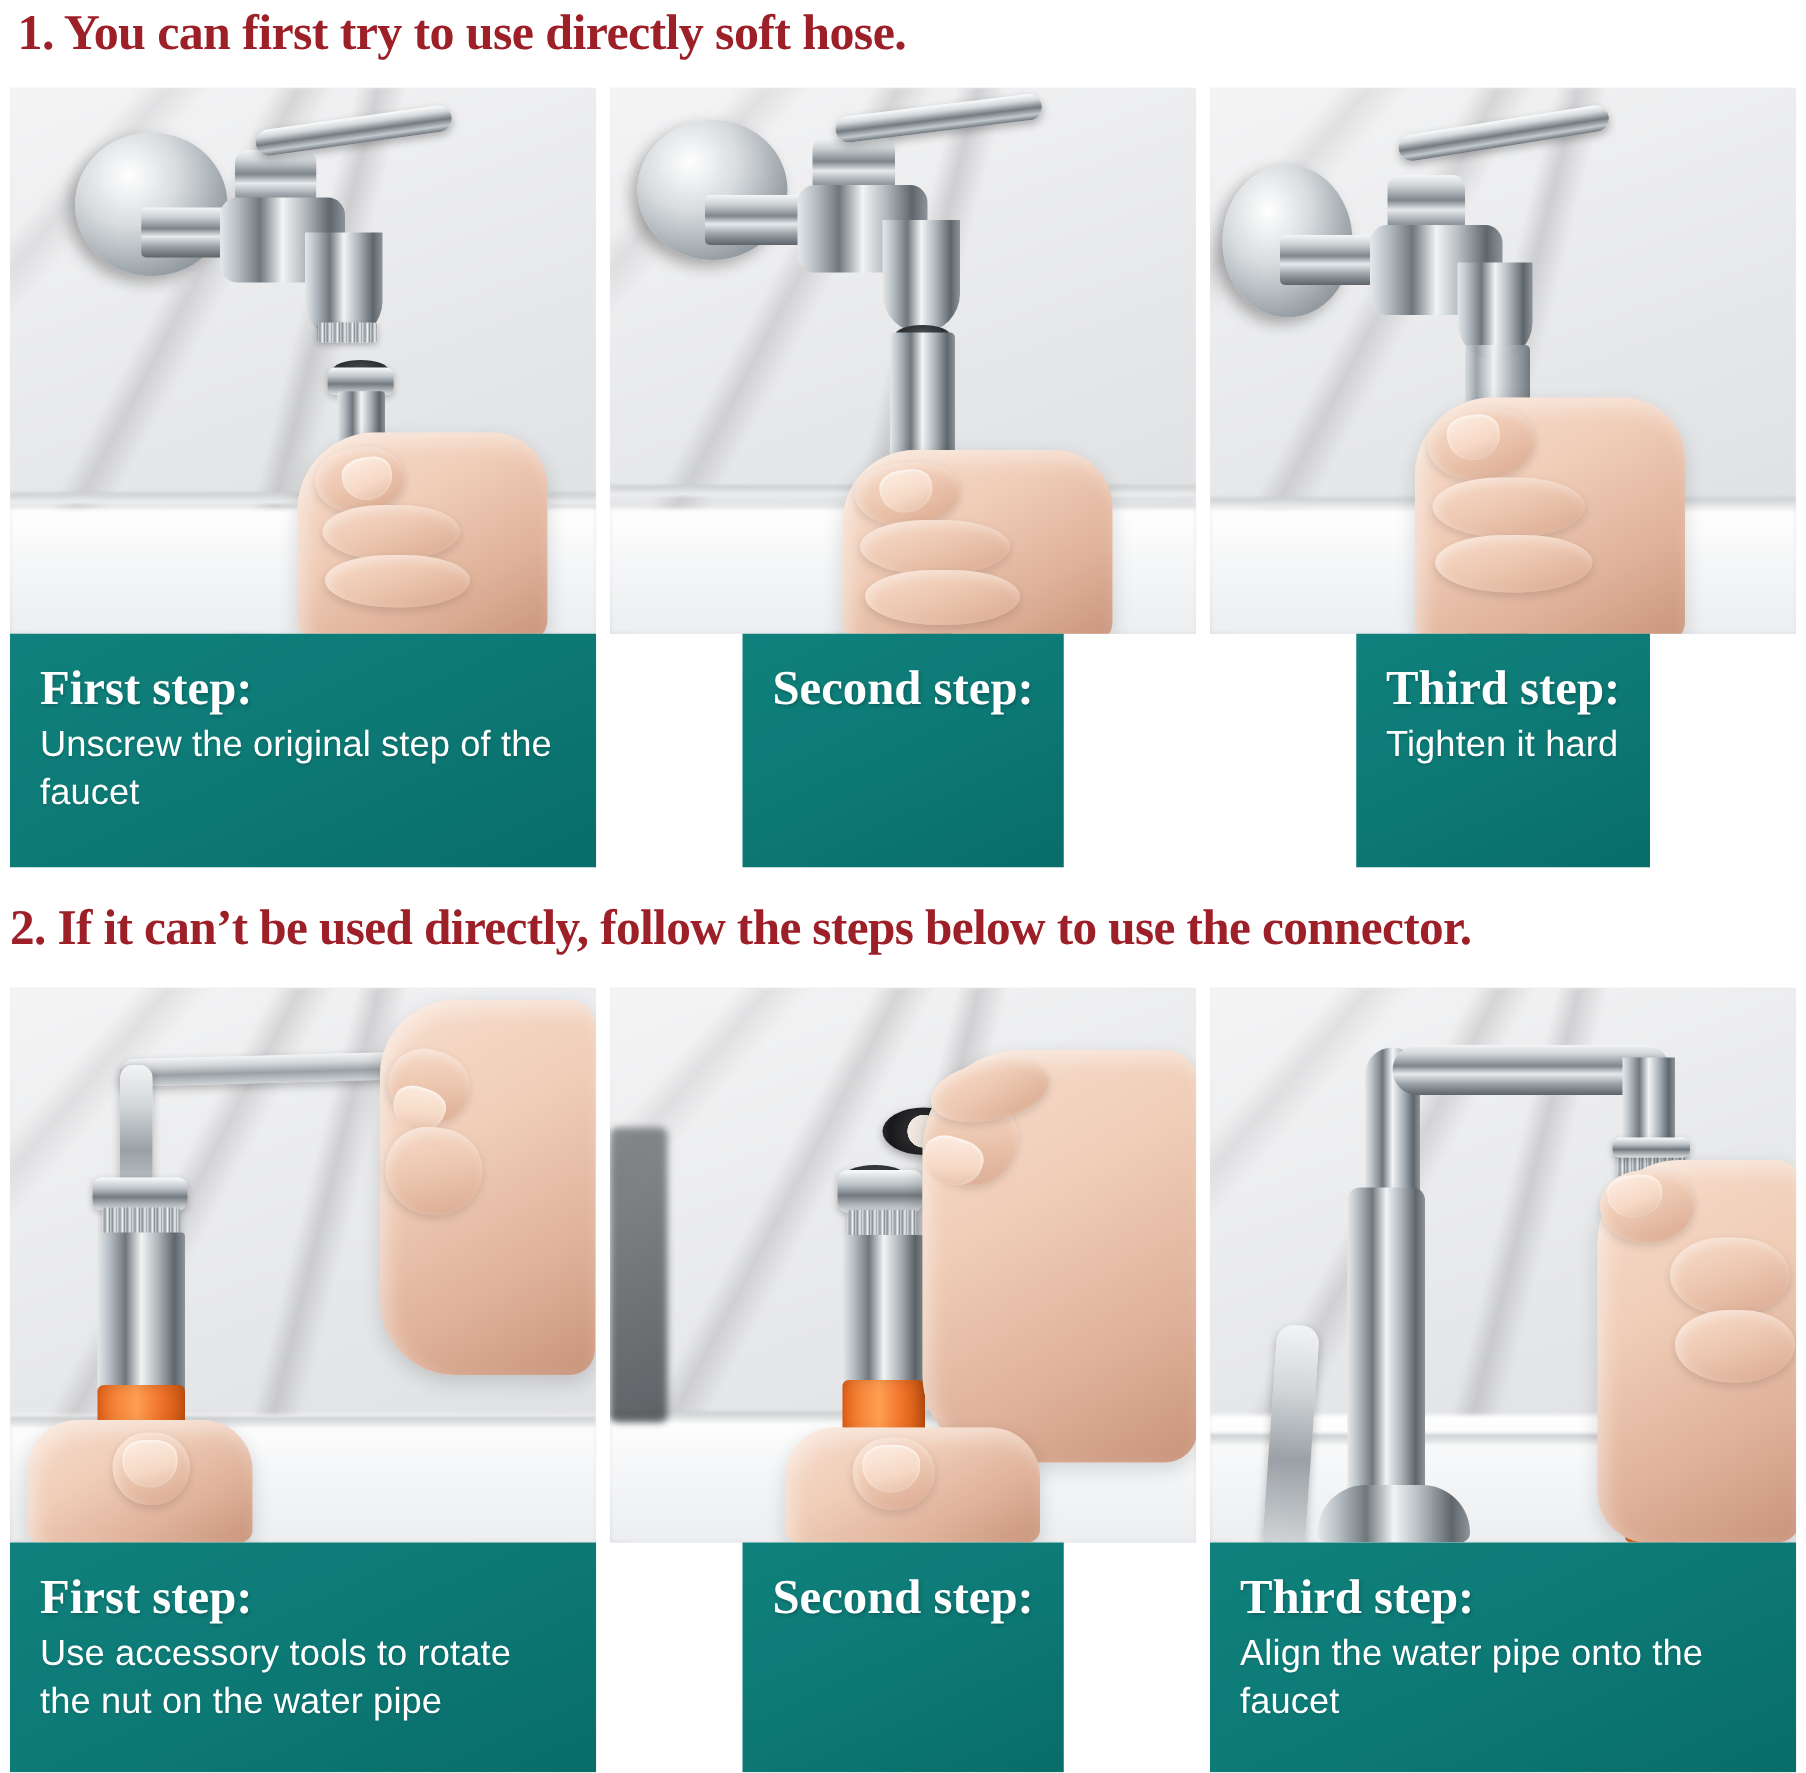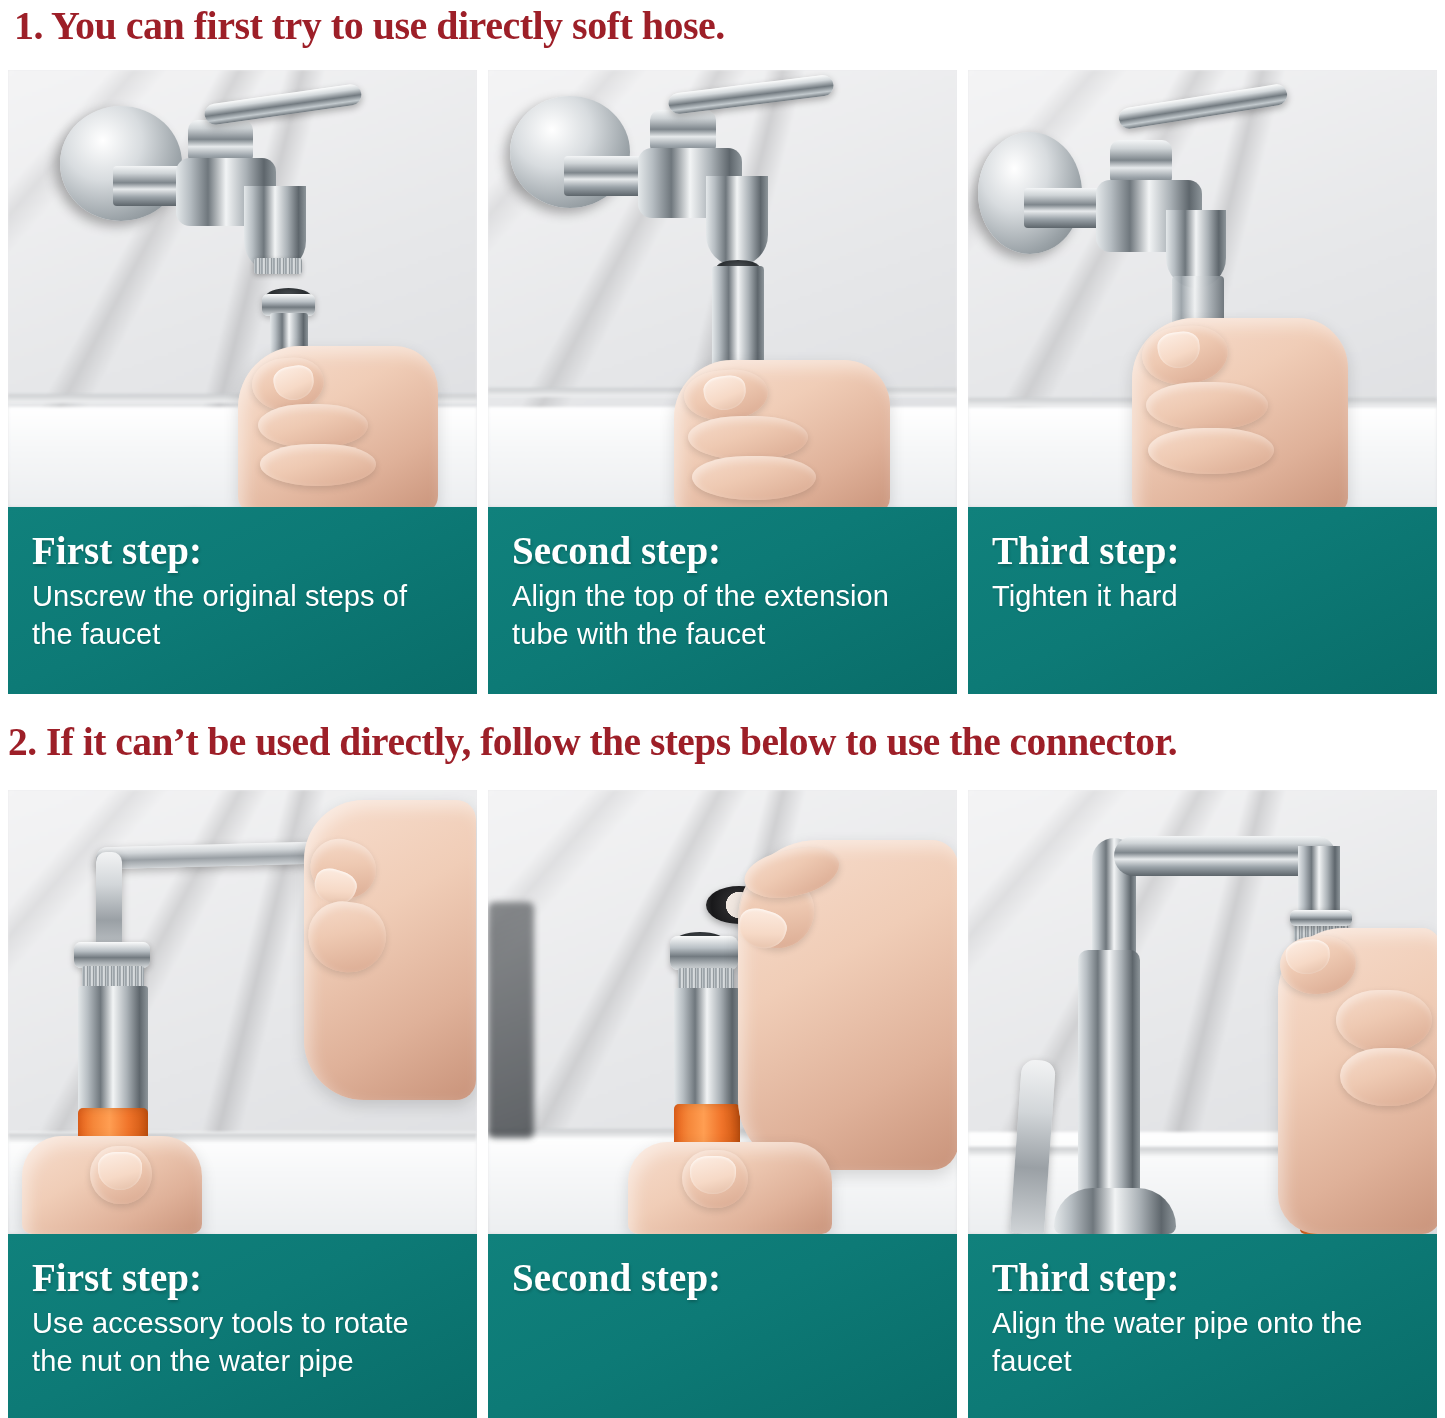--- a/index.html
+++ b/index.html
@@ -28,20 +28,21 @@
   
   .row{position:absolute;left:8px;width:1429px;display:flex;gap:11px;}
   #row-1{top:70px;height:624px;}
   #row-2{top:790px;height:628px;}
   .panel{
     position:relative;
     width:469px;
     display:flex;flex-direction:column;
     background:#ffffff;
     overflow:hidden;
+    align-items:center;
   }
 
   
   .photo{
     position:relative;
     width:100%;
     overflow:hidden;
     background:#e9eaec;
   }
   #row-1 .photo{height:437px;}
@@ -205,21 +206,21 @@
         <div class="chrome-v" style="position:absolute;left:262px;top:243px;width:38px;height:56px;border-radius:3px;"></div>
 
         <div class="hand" style="left:230px;top:276px;width:200px;height:168px;border-radius:62px 44px 18px 18px;"></div>
         <div class="finger" style="left:244px;top:288px;width:72px;height:52px;transform:rotate(-6deg);"></div>
         <div class="nail" style="left:266px;top:296px;width:40px;height:34px;transform:rotate(-10deg);"></div>
         <div class="finger" style="left:250px;top:334px;width:110px;height:44px;"></div>
         <div class="finger" style="left:252px;top:374px;width:116px;height:42px;"></div>
       </div>
       <div class="caption">
         <p class="step-title">First step:</p>
-        <p class="step-body">Unscrew the original steps of the faucet</p>
+        <p class="step-body">Unscrew the original step of the faucet</p>
       </div>
     </div>
 
     <div class="panel">
       <div class="photo">
         <div class="wall"></div>
         <div class="counter"></div>
         <div class="counter-edge" style="bottom:110px;"></div>
 
         <div class="wall-plate" style="left:22px;top:26px;width:120px;height:112px;"></div>
@@ -235,21 +236,20 @@
         <div class="hose" style="left:228px;top:300px;width:46px;height:140px;border-radius:6px;"></div>
 
         <div class="hand" style="left:186px;top:290px;width:216px;height:154px;border-radius:58px 46px 16px 16px;"></div>
         <div class="finger" style="left:196px;top:300px;width:84px;height:50px;transform:rotate(-4deg);"></div>
         <div class="nail" style="left:216px;top:306px;width:42px;height:34px;transform:rotate(-8deg);"></div>
         <div class="finger" style="left:200px;top:346px;width:120px;height:44px;"></div>
         <div class="finger" style="left:204px;top:386px;width:124px;height:44px;"></div>
       </div>
       <div class="caption">
         <p class="step-title">Second step:</p>
-        <p class="step-body">Align the top of the extension tube with the faucet</p>
       </div>
     </div>
 
     <div class="panel">
       <div class="photo">
         <div class="wall"></div>
         <div class="counter"></div>
         <div class="counter-edge" style="bottom:100px;"></div>
 
         <div class="wall-plate" style="left:10px;top:62px;width:104px;height:122px;"></div>

